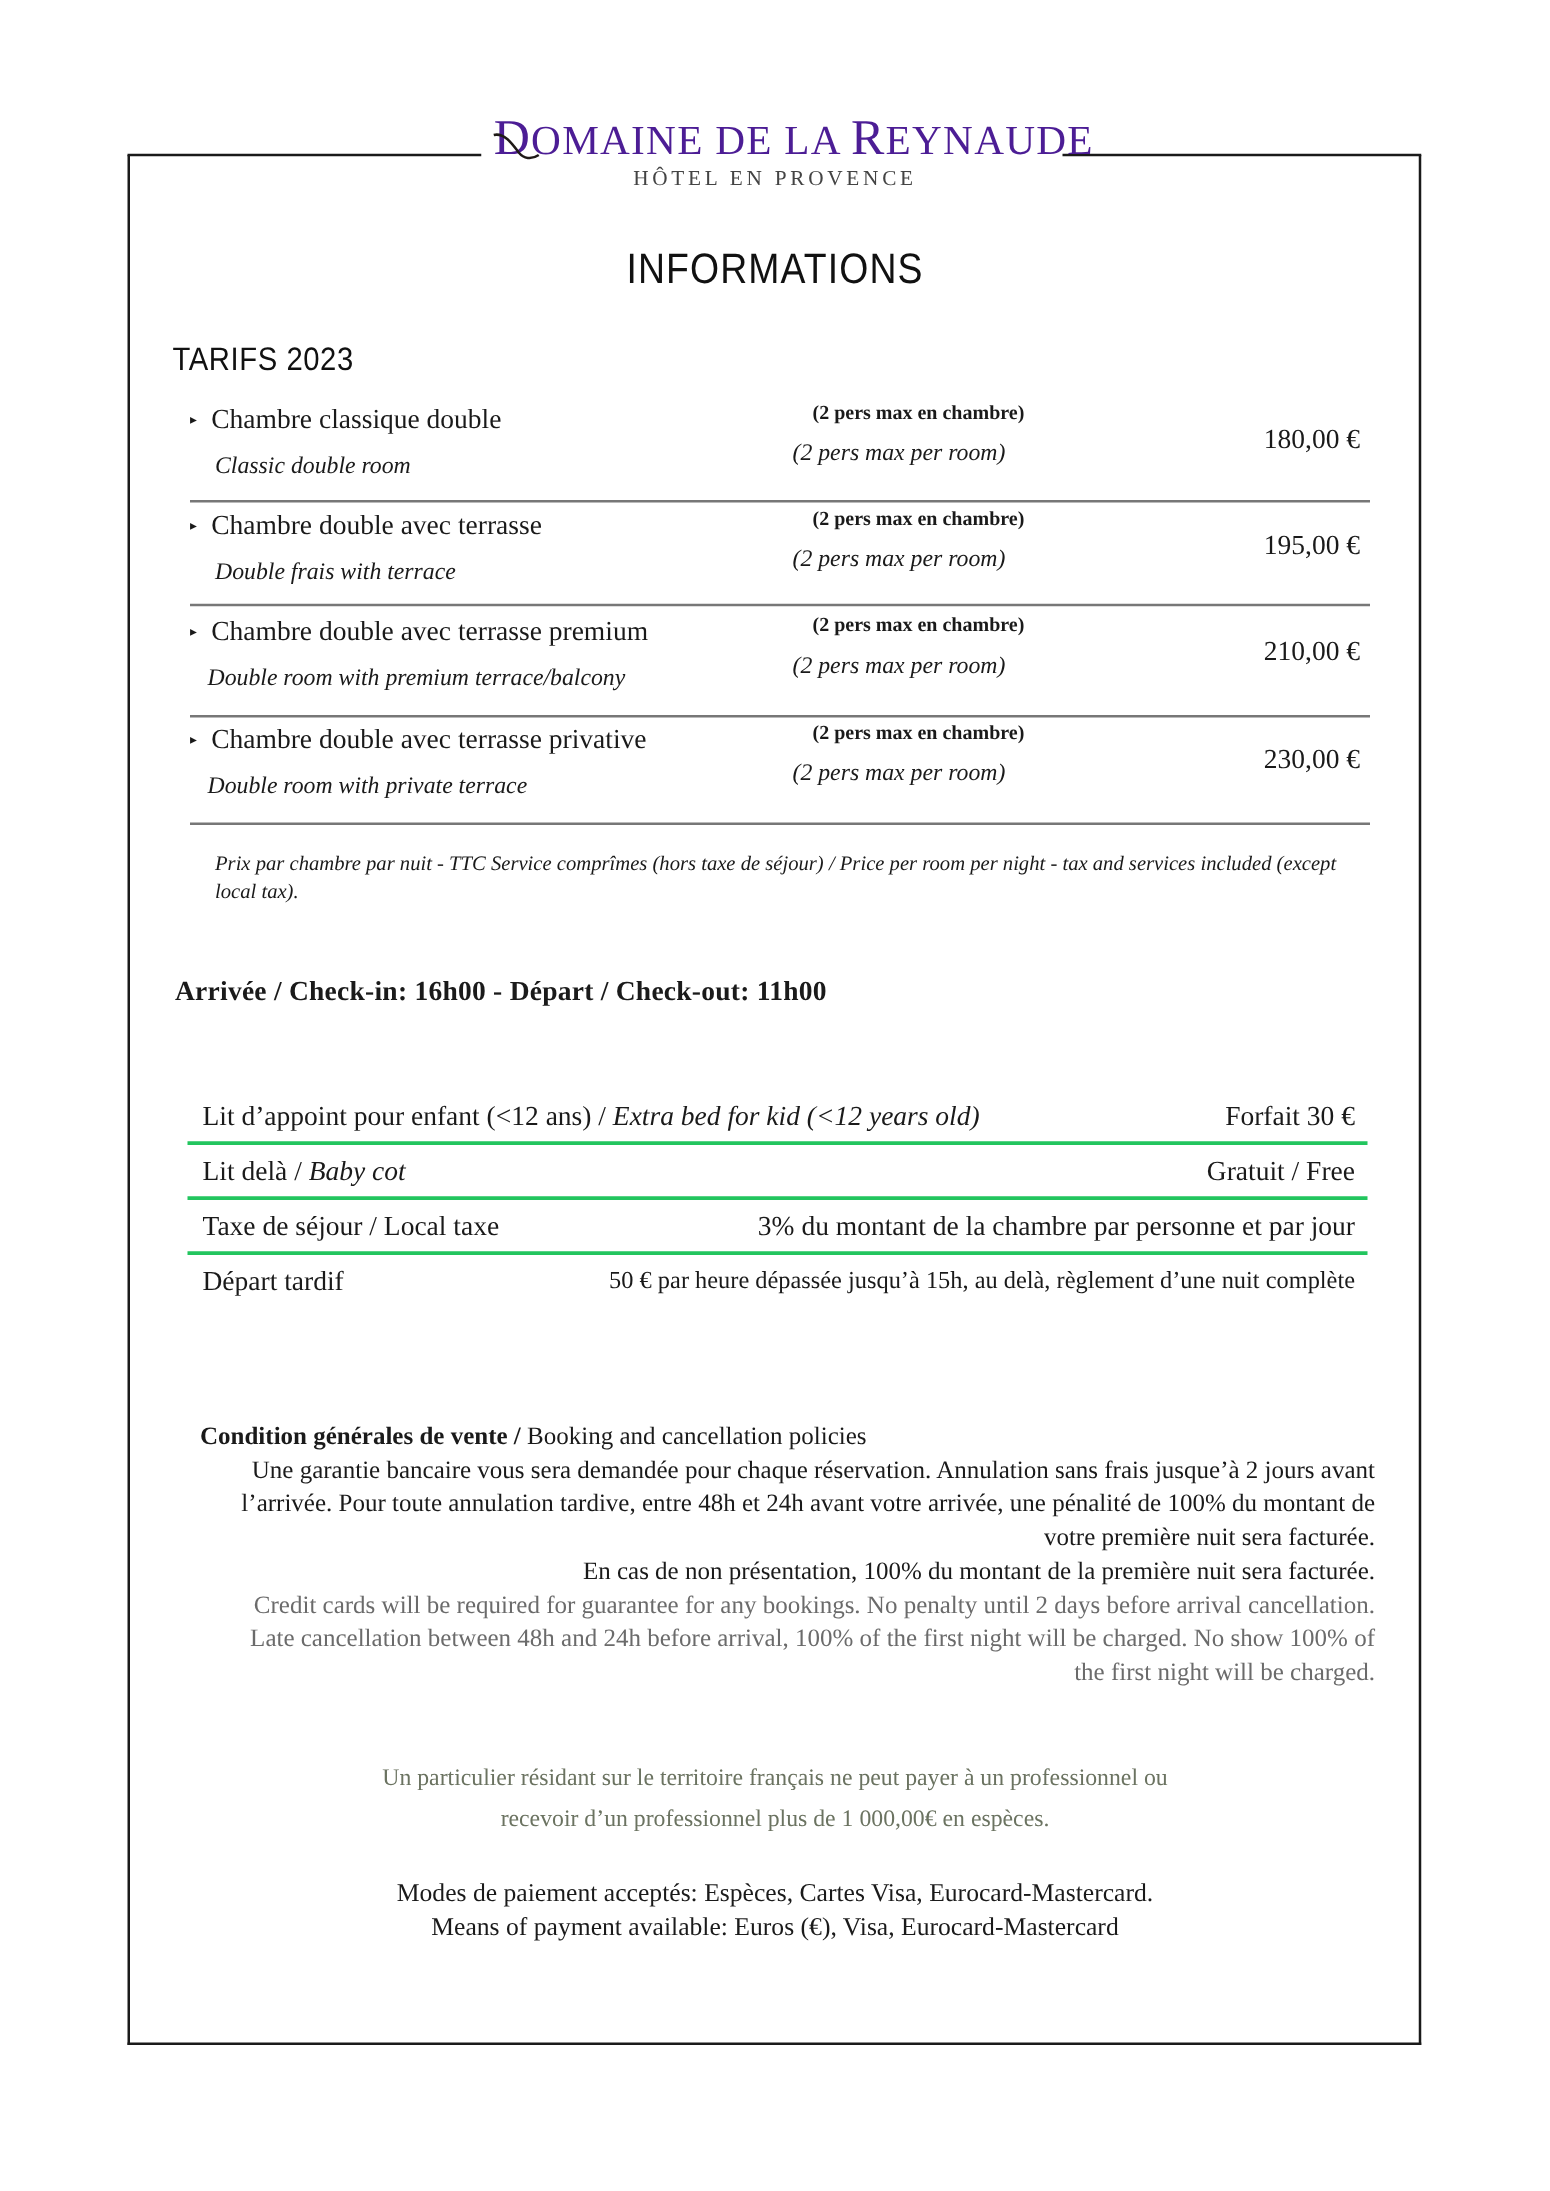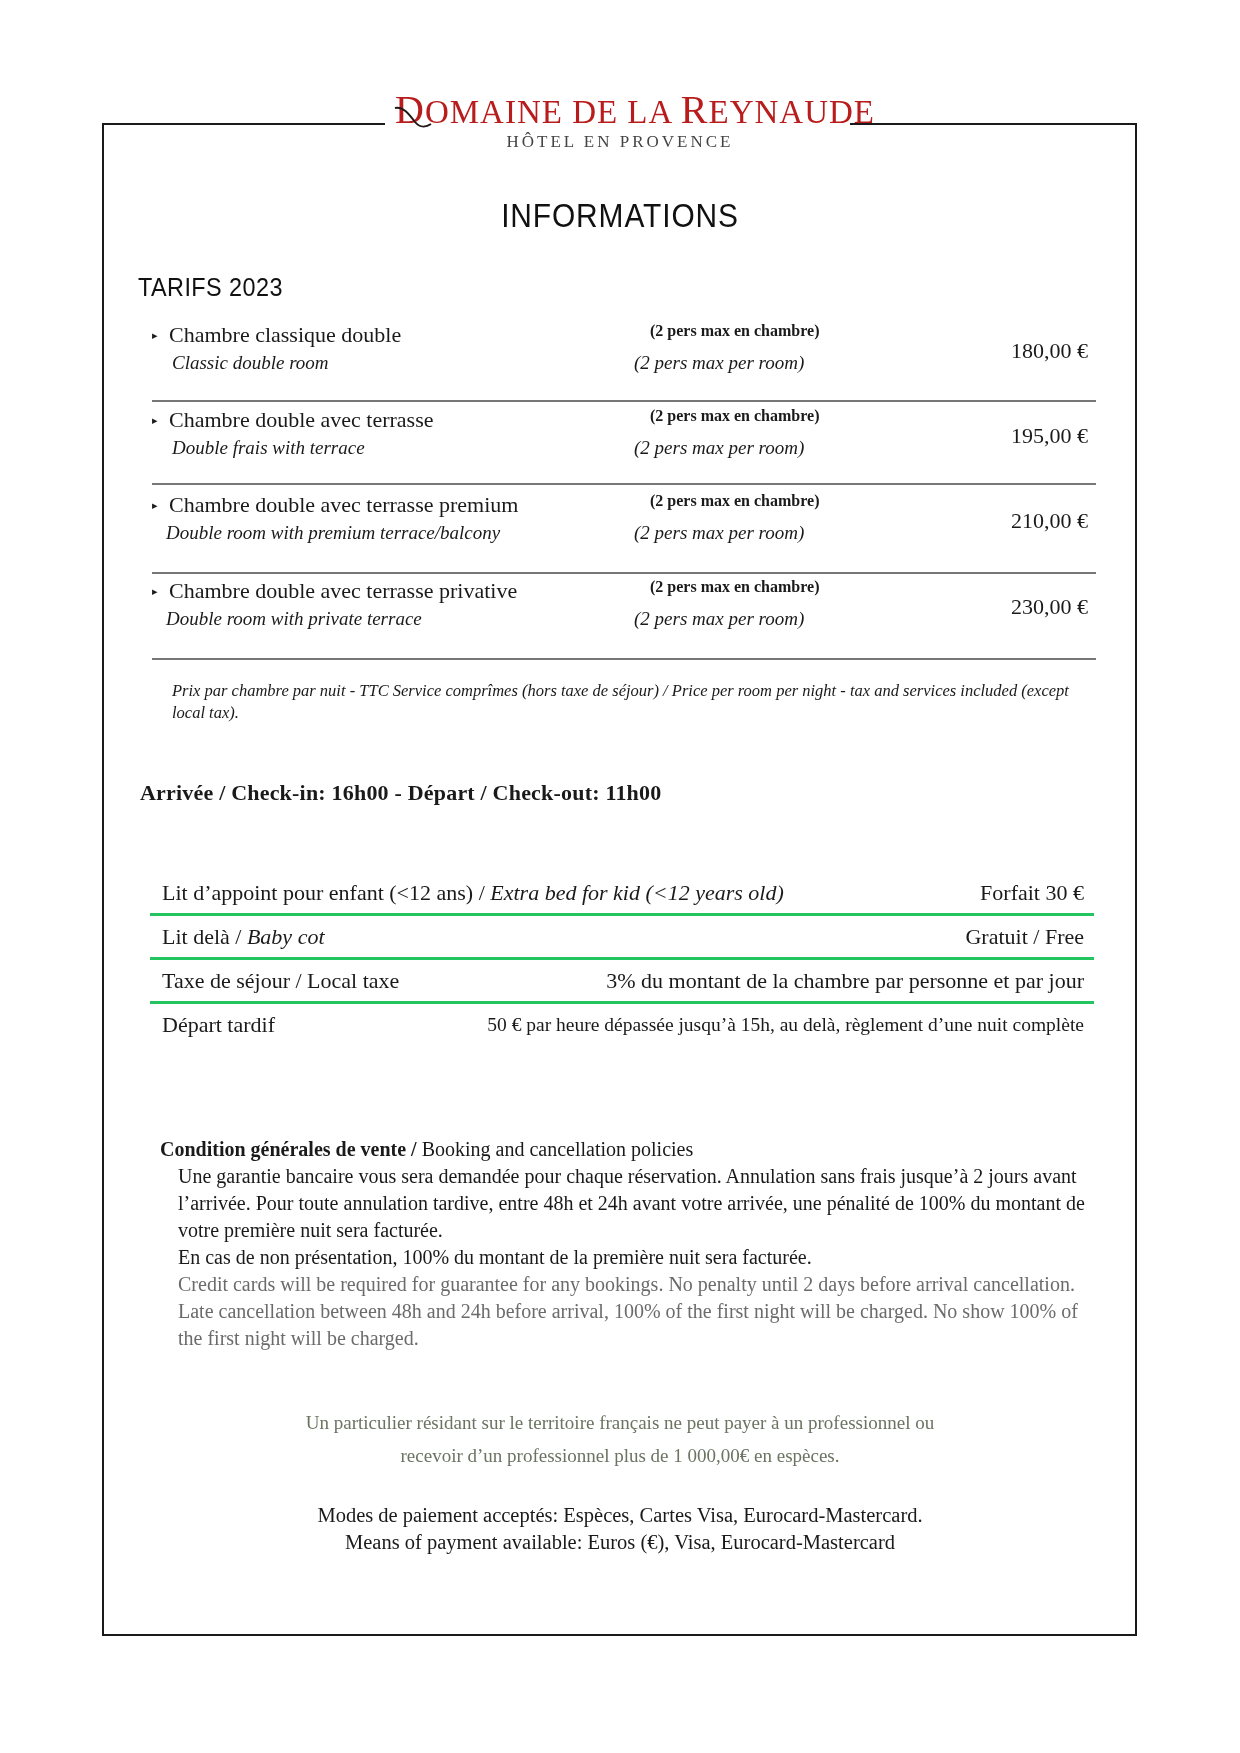--- a/index.html
+++ b/index.html
@@ -4,53 +4,53 @@
   <style>
     html, body { margin:0; padding:0; background:#ffffff; }
     body { width:1240px; height:1753px; position:relative; overflow:hidden; color:#1a1a1a;
       font-family:"Liberation Serif","DejaVu Serif",serif; }
     .frame { position:absolute; left:102px; top:124px; width:1035px; height:1512px;
       border:2px solid #1a1a1a; border-top:none; box-sizing:border-box; }
     .frame-top-left { position:absolute; left:102px; top:123px; width:283px; height:2px; background:#1a1a1a; }
     .frame-top-right { position:absolute; left:850px; top:123px; width:287px; height:2px; background:#1a1a1a; }
 
     .logo { position:absolute; left:395px; top:92px; width:450px; text-align:center; }
-    .logo-main { font-family:"Liberation Serif",serif; font-size:33px; letter-spacing:1px; color:#b91c1c; line-height:36px; white-space:nowrap; }
+    .logo-main { font-family:"Liberation Serif",serif; font-size:33px; letter-spacing:1px; color:#4c1d95; line-height:36px; white-space:nowrap; }
     .logo-main .big { font-size:40px; }
     .logo-swash { position:absolute; left:-2px; top:8px; width:40px; height:30px; }
     .logo-sub { font-family:"Liberation Serif",serif; font-size:17px; letter-spacing:3px; color:#444; margin-top:2px; }
 
     .title { position:absolute; left:0; width:1240px; top:196px; text-align:center;
       font-family:"Liberation Sans",sans-serif; font-size:34px; letter-spacing:1px; transform:scaleX(0.88); color:#111; }
     .tarifs { position:absolute; left:138px; top:272px; font-family:"Liberation Sans",sans-serif;
       font-size:26px; color:#111; transform-origin:left; transform:scaleX(0.9); letter-spacing:0.5px; }
 
     .room { position:absolute; left:152px; width:944px; height:80px; border-bottom:2px solid #777; box-sizing:border-box; }
     .room .fr { position:absolute; left:17px; top:0; font-size:22px; white-space:nowrap; }
     .room .bullet { position:absolute; left:0px; top:7px; font-size:11px; }
-    .room .en { position:absolute; left:20px; top:30px; font-size:19px; font-style:italic; white-space:nowrap; }
+    .room .en { position:absolute; left:20px; top:40px; font-size:19px; font-style:italic; white-space:nowrap; }
     .room .cap-fr { position:absolute; left:498px; top:0; font-size:16px; white-space:nowrap;font-weight:bold; }
     .room .cap-en { position:absolute; left:482px; top:30px; font-size:19px; font-style:italic; white-space:nowrap; }
     .room .price { position:absolute; right:8px; top:16px; font-size:22px; white-space:nowrap; }
 
     .note { position:absolute; left:172px; top:680px; width:920px; font-size:16.5px; font-style:italic; line-height:22px; }
 
     .checkin { position:absolute; left:140px; top:780px; font-size:22px; font-weight:bold; white-space:nowrap; letter-spacing:0.2px; }
 
     .extras { position:absolute; left:150px; top:872px; width:944px; }
     .extra-row { position:relative; height:44px; border-bottom:3px solid #22c55e; box-sizing:border-box; font-size:22px; }
     .extra-row:last-child { border-bottom:none; }
     .extra-row .lbl { position:absolute; left:12px; top:8px; white-space:nowrap; }
     .extra-row .val { position:absolute; right:10px; top:8px; white-space:nowrap; }
     .extra-row .val.small { font-size:19.5px; top:10px; }
 
     .cgv { position:absolute; left:160px; top:1138px; width:940px; }
     .cgv-head { font-size:20px; white-space:nowrap; }
     .cgv-head b { font-weight:bold; }
-    .cgv-body { margin-left:18px; margin-top:2px; font-size:20px; line-height:27px; }
+    .cgv-body { margin-left:18px; margin-top:2px; font-size:20px; line-height:27px;text-align:right; }
     .cgv-body .en { color:#6b6b6b; }
 
     .legal { position:absolute; left:0; width:1240px; top:1406px; text-align:center; font-size:19px; line-height:33px; color:#6b7361; }
     .payment { position:absolute; left:0; width:1240px; top:1502px; text-align:center; font-size:20.5px; line-height:27px; }
   </style>
 </head>
 <body>
 
 <div class="frame-top-left"></div>
 <div class="frame-top-right"></div>

